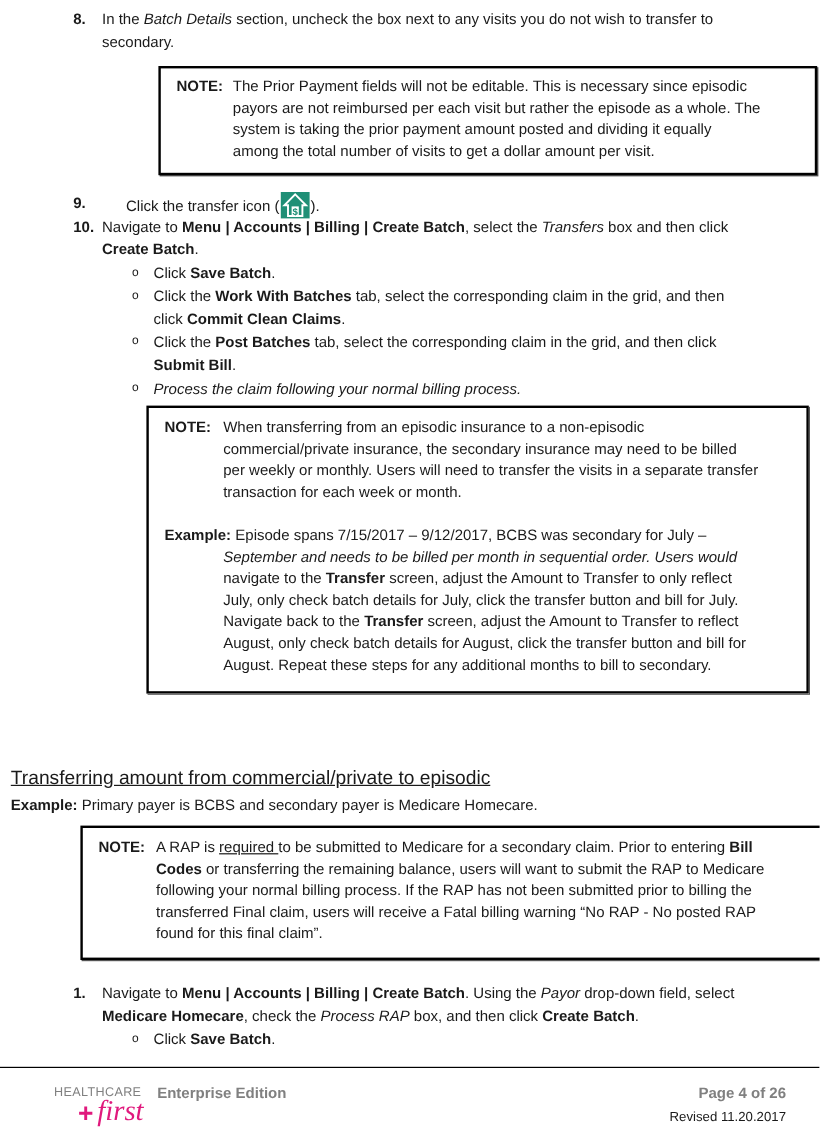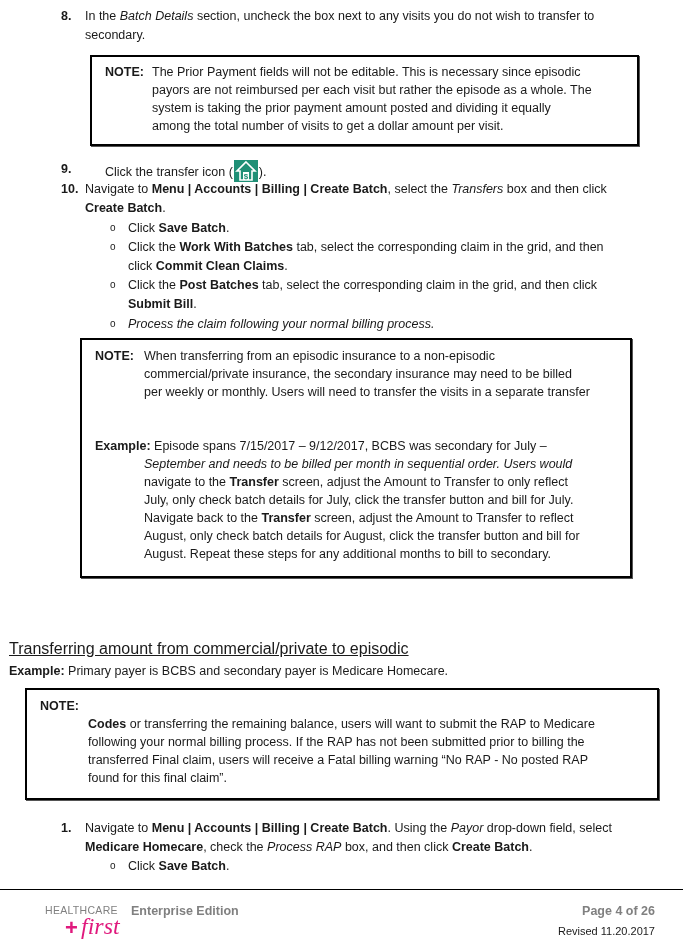--- a/index.html
+++ b/index.html
@@ -6,21 +6,21 @@
   body {
     width: 683px; height: 947px; position: relative; overflow: hidden;
     font-family: "Liberation Sans", sans-serif; color: #1a1a1a;
     font-size: 12.5px;
   }
   .abs { position: absolute; }
   .line { position: absolute; white-space: nowrap; line-height: 18px; }
   b, .b { font-weight: bold; }
   i, .i { font-style: italic; }
   .num { font-weight: bold; }
-  .box { position: absolute; border: 2px solid #000; box-sizing: border-box; box-shadow: 1px 1px 0 #555; }
+  .box { position: absolute; border: 2px solid #000; box-sizing: border-box; box-shadow: 1px 1px 0 #555; margin-left: 42px; }
   .bullet { position: absolute; font-size: 10px; line-height: 18px; }
   .heading { text-decoration: underline; font-size: 16px; }
   .u { text-decoration: underline; }
   .transfer-icon {
     display: inline-block; width: 24px; height: 22px; background: #1f8f76;
     vertical-align: -6px; position: relative; margin: 0 1px;
   }
   .transfer-icon svg { position: absolute; left: 0; top: 0; }
   .footer-rule { position: absolute; left: 0; top: 889px; width: 683px; height: 0; border-top: 1.5px solid #000; }
   .gray { color: #808080; }
@@ -69,35 +69,37 @@
 
   <span class="bullet" style="left:110px; top:315px;">o</span>
   <div class="line" style="left:128px; top:315px;font-style:italic;">Process the claim following your normal billing process.</div>
 </div>
 
 <div class="box" style="left:80px; top:338px; width:552px; height:240px;">
   <span class="line b" style="left:13px; top:7px;">NOTE:</span>
   <div class="line" style="left:62px; top:7px;">When transferring from an episodic insurance to a non-episodic</div>
   <div class="line" style="left:62px; top:43px;">per weekly or monthly. Users will need to transfer the visits in a separate transfer</div>
   <div class="line" style="left:62px; top:25px;">commercial/private insurance, the secondary insurance may need to be billed</div>
+  <div class="line" style="left:62px; top:61px;">transaction for each week or month.</div>
 
   <div class="line" style="left:13px; top:97px;"><b>Example:</b> <span>Episode spans 7/15/2017 – 9/12/2017, BCBS was secondary for July –</span></div>
   <div class="line" style="left:62px; top:115px;font-style:italic;">September and needs to be billed per month in sequential order. Users would</div>
   <div class="line" style="left:62px; top:133px;"><span>navigate to the </span><b>Transfer</b><span> screen, adjust the Amount to Transfer to only reflect</span></div>
   <div class="line" style="left:62px; top:151px;">July, only check batch details for July, click the transfer button and bill for July.</div>
   <div class="line" style="left:62px; top:169px;"><span>Navigate back to the </span><b>Transfer</b><span> screen, adjust the Amount to Transfer to reflect</span></div>
   <div class="line" style="left:62px; top:187px;">August, only check batch details for August, click the transfer button and bill for</div>
   <div class="line" style="left:62px; top:205px;">August. Repeat these steps for any additional months to bill to secondary.</div>
 </div>
 
 <div class="line heading" style="left:9px; top:640px;">Transferring amount from commercial/private to episodic</div>
 <div class="line" style="left:9px; top:662px;"><b>Example:</b><span> Primary payer is BCBS and secondary payer is Medicare Homecare.</span></div>
 
 <div class="box" style="left:25px; top:688px; width:634px; height:112px;">
   <span class="line b" style="left:13px; top:7px;">NOTE:</span>
+  <div class="line" style="left:61px; top:7px;"><span>A RAP is </span><span class="u">required </span><span>to be submitted to Medicare for a secondary claim. Prior to entering </span><b>Bill</b></div>
   <div class="line" style="left:61px; top:25px;"><b>Codes</b><span> or transferring the remaining balance, users will want to submit the RAP to Medicare</span></div>
   <div class="line" style="left:61px; top:43px;">following your normal billing process. If the RAP has not been submitted prior to billing the</div>
   <div class="line" style="left:61px; top:61px;">transferred Final claim, users will receive a Fatal billing warning “No RAP - No posted RAP</div>
   <div class="line" style="left:61px; top:79px;">found for this final claim”.</div>
 </div>
 
 <div>
   <span class="line num" style="left:61px; top:819px;">1.</span>
   <div class="line" style="left:85px; top:819px;"><span>Navigate to </span><b>Menu | Accounts | Billing | Create Batch</b><span>. Using the </span><i>Payor</i><span> drop-down field, select</span></div>
   <div class="line" style="left:85px; top:838px;"><b>Medicare Homecare</b><span>, check the </span><i>Process RAP</i><span> box, and then click </span><b>Create Batch</b><span>.</span></div>

